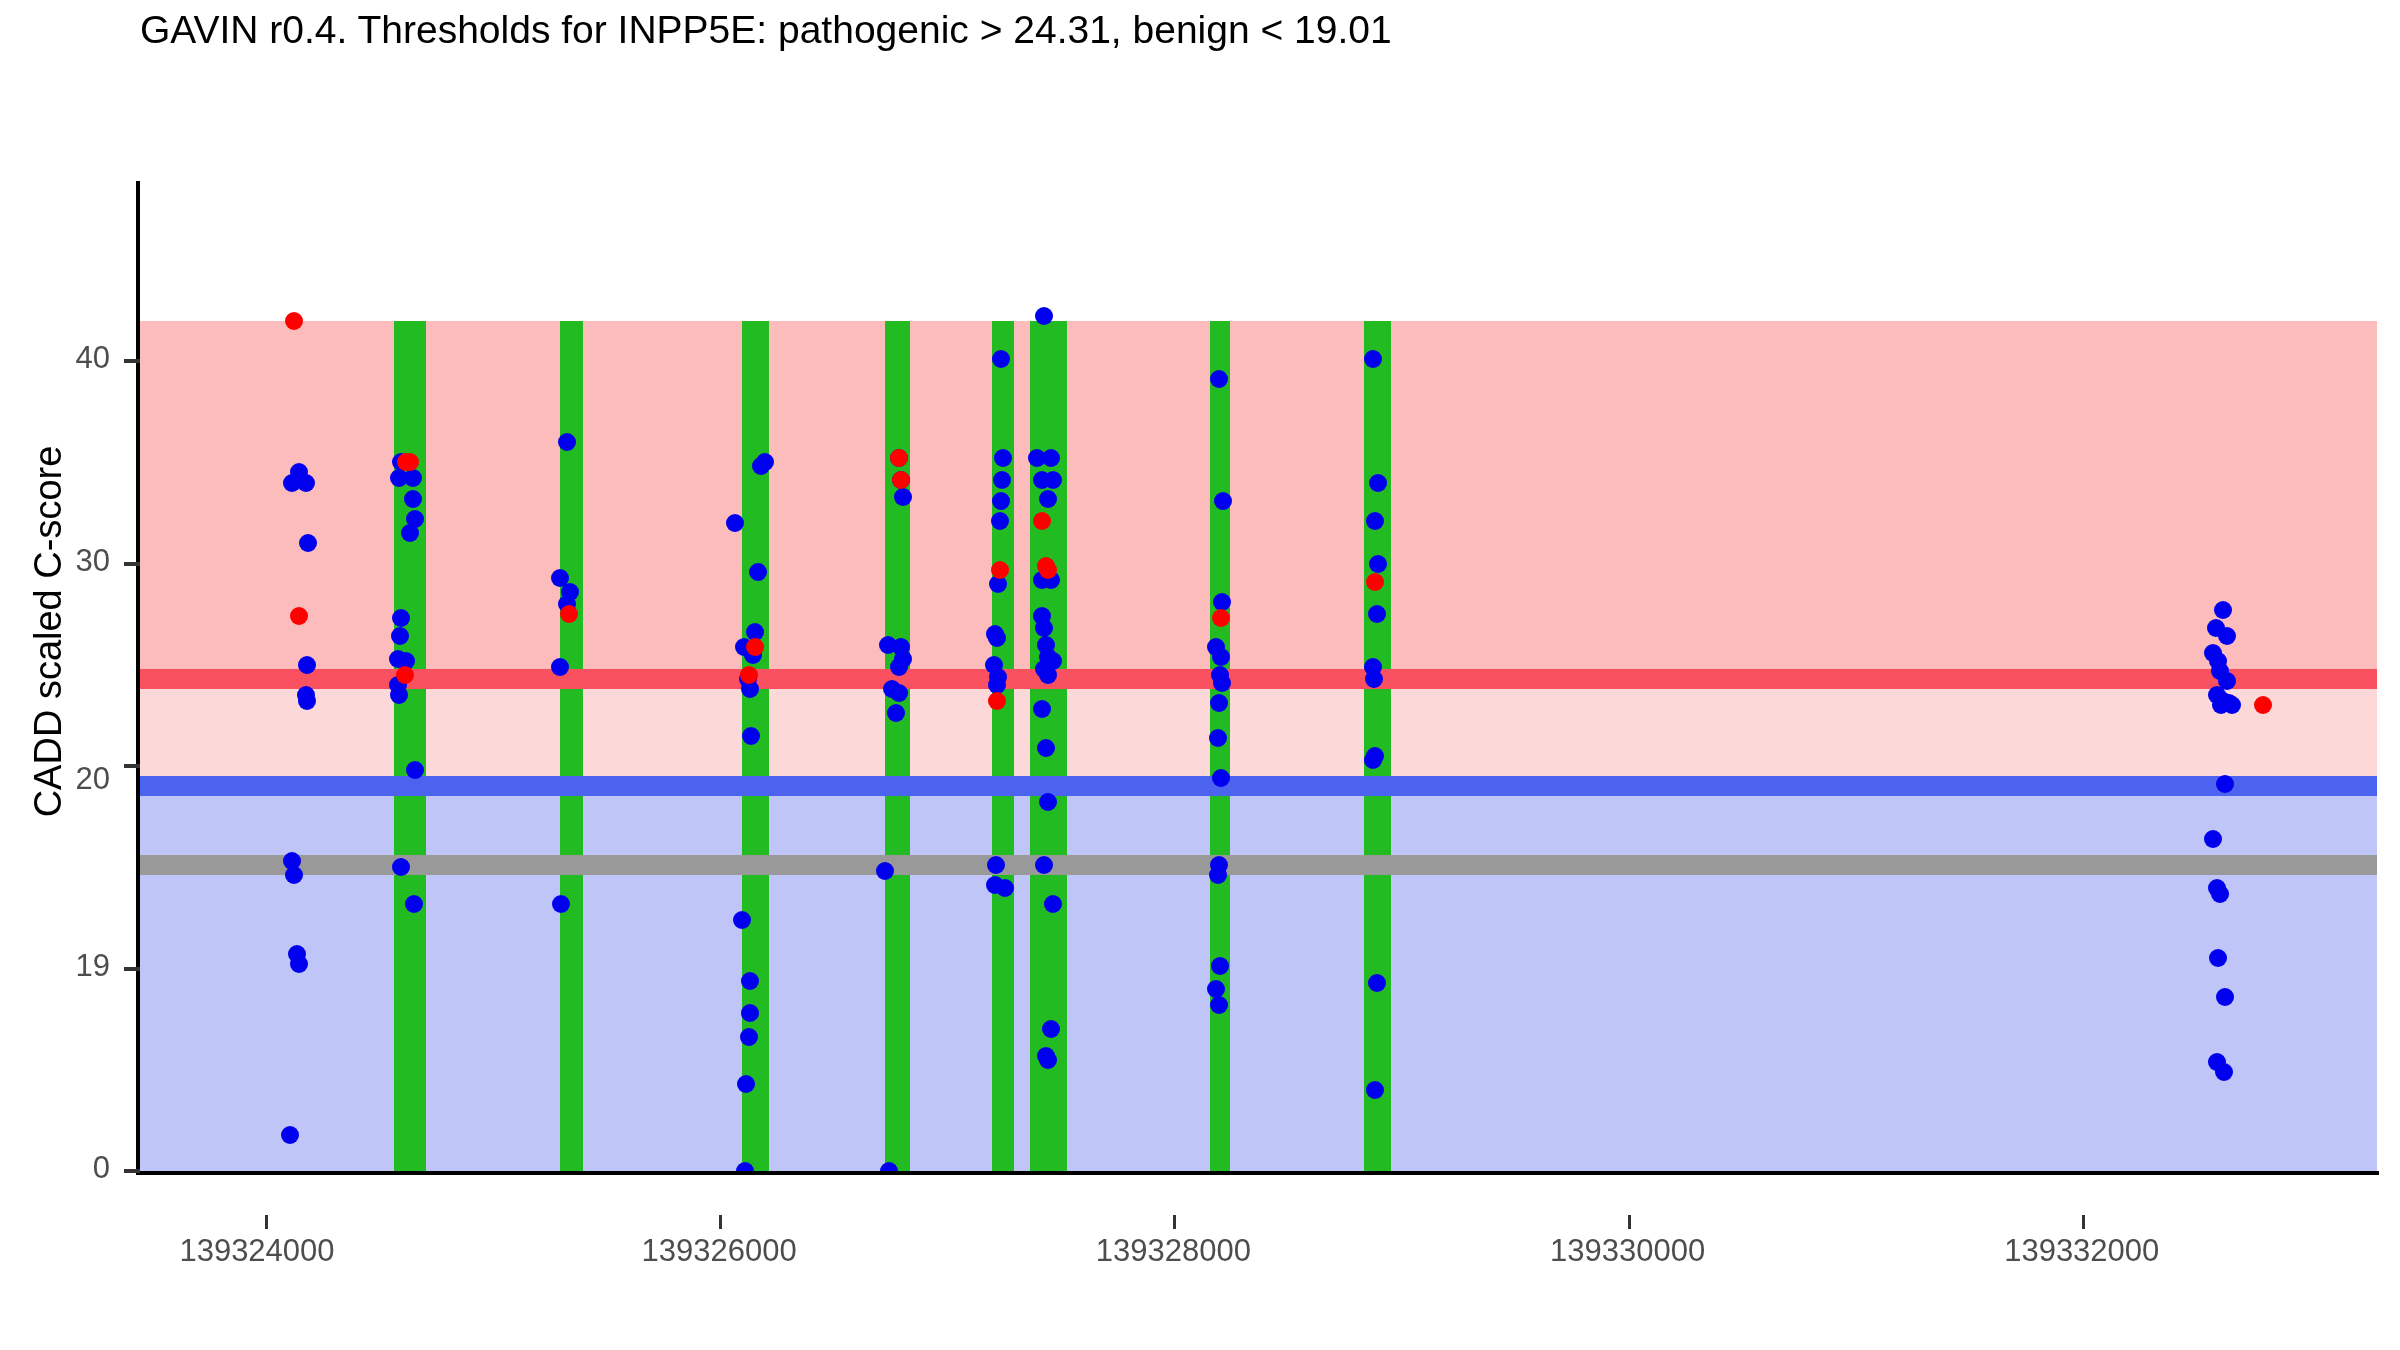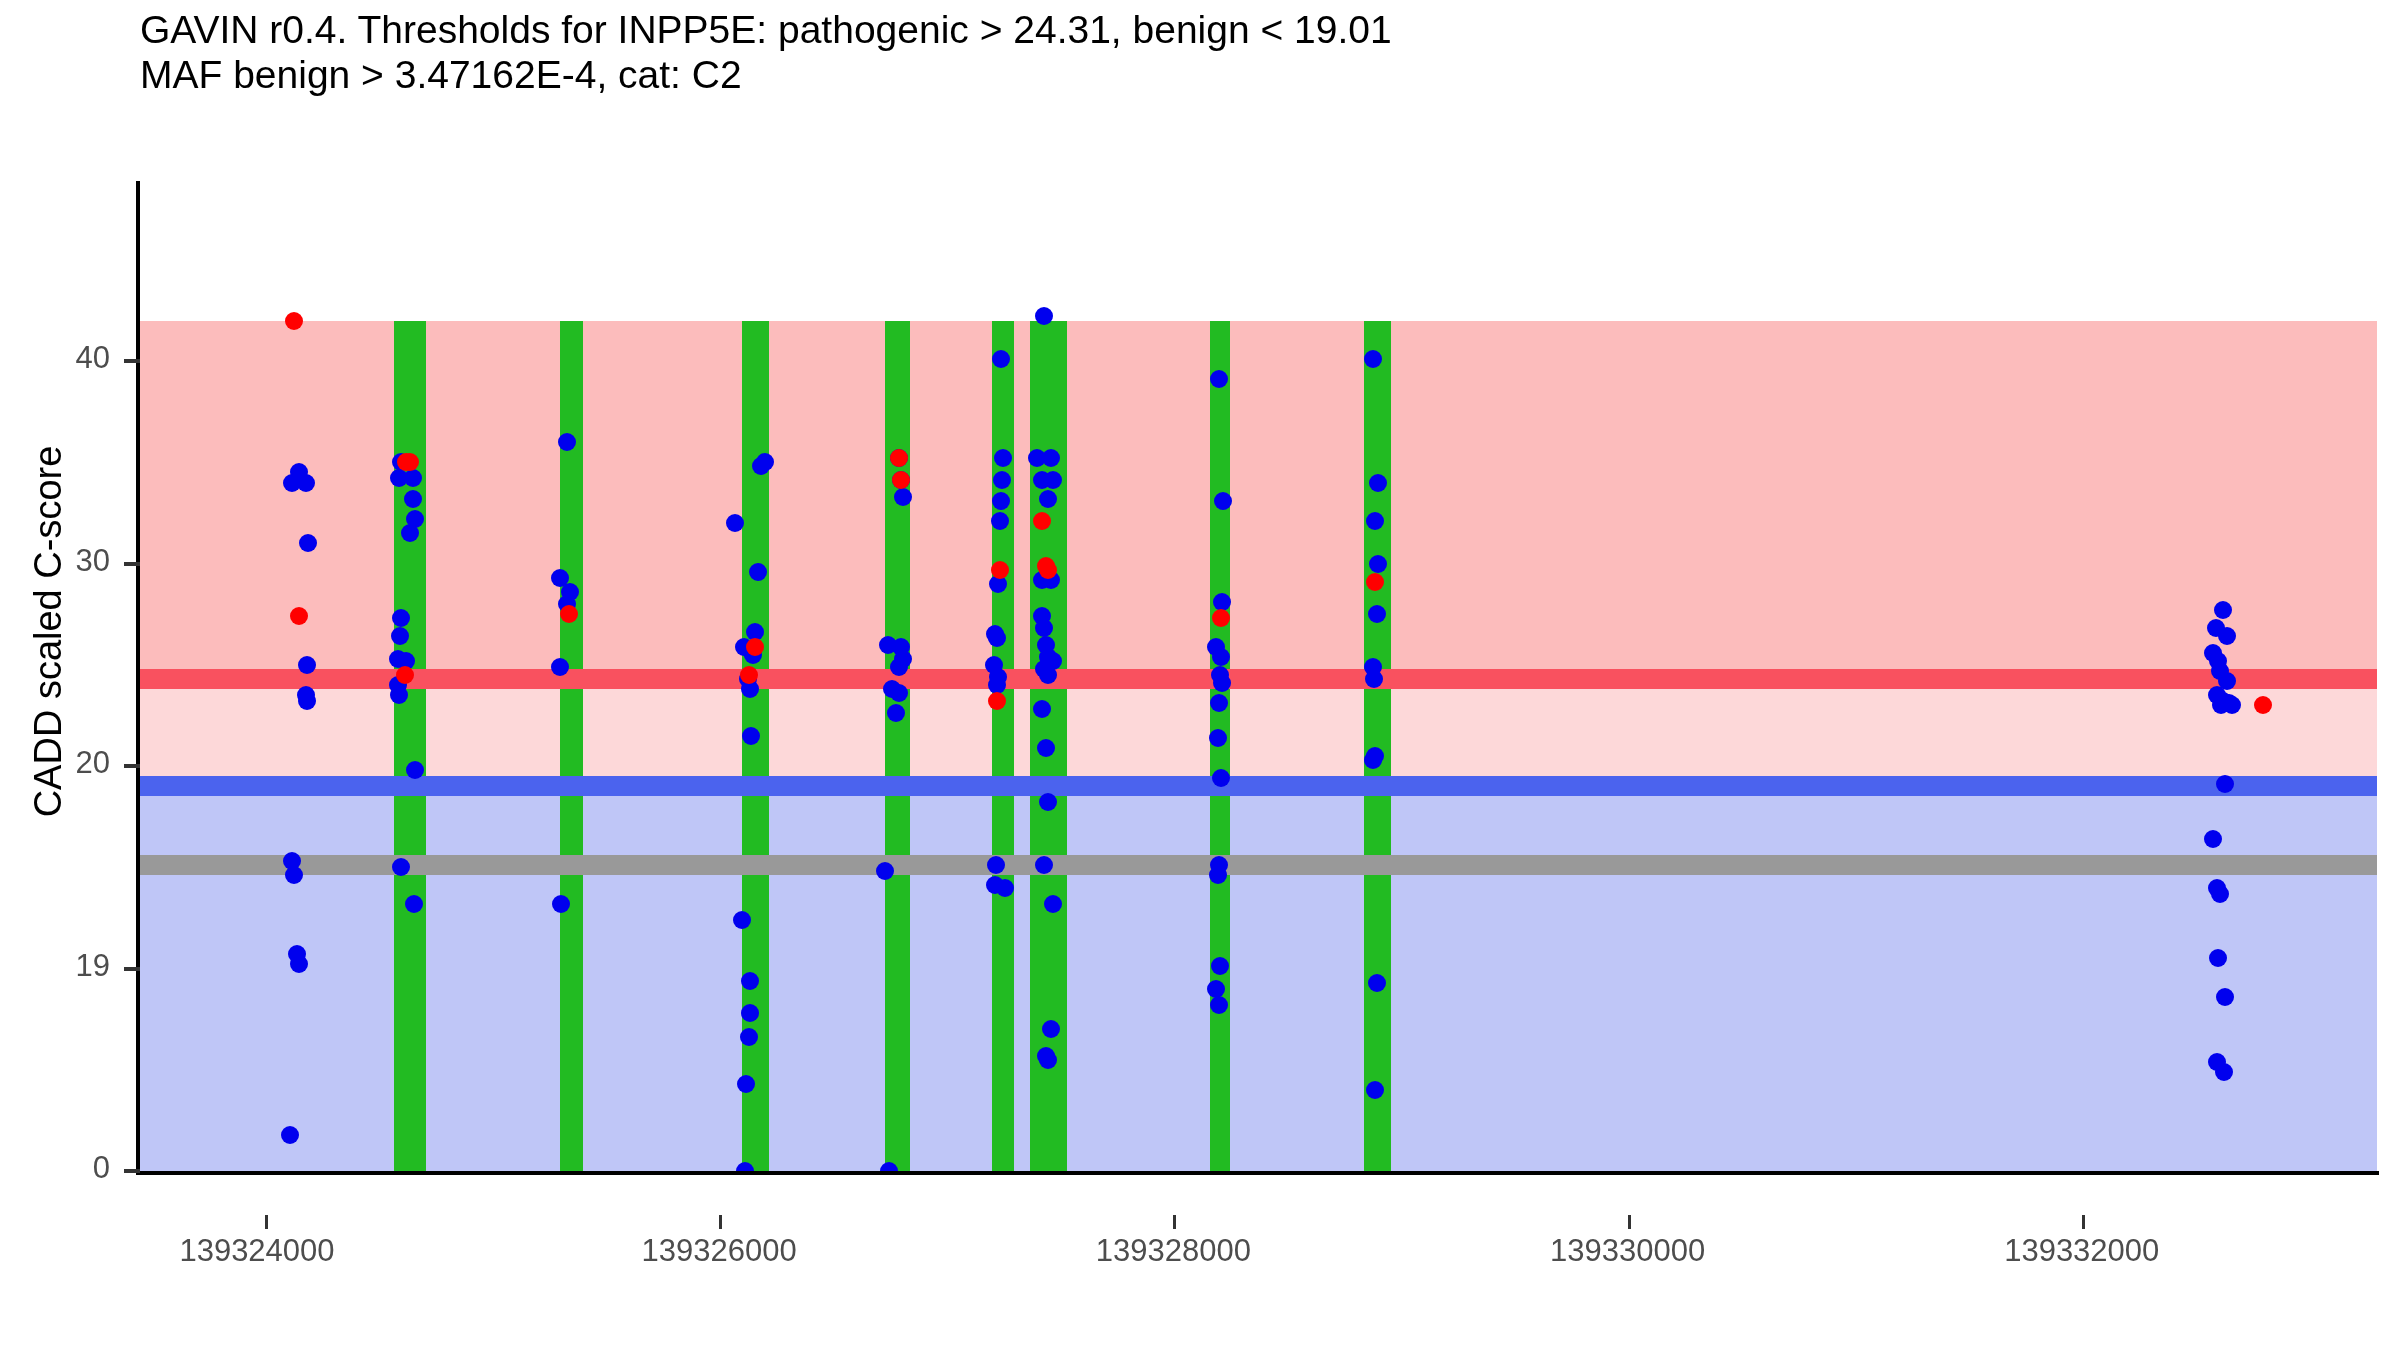--- a/index.html
+++ b/index.html
@@ -35,21 +35,20 @@
   .xlab{position:absolute;left:0;top:1287px;width:2400px;text-align:center;
         font-size:38px;color:#000;}
 </style>
 </head>
 <body>
 
 <div id="root">
 
   <div class="title-block">
     <div class="title-line">GAVIN r0.4. Thresholds for INPP5E: pathogenic &gt; 24.31, benign &lt; 19.01</div>
-    <div class="title-line">MAF benign &gt; 3.47162E-4, cat: C2</div>
   </div>
 
   <div id="plot">
     <div id="panel">
       <div id="bands-layer">
           <div class="band" style="top: 139.5px; height: 358.223px; background: rgb(252, 188, 188);"></div>
           <div class="band" style="top: 497.723px; height: 107.325px; background: rgb(253, 216, 217);"></div>
           <div class="band" style="top: 605.047px; height: 384.952px; background: rgb(191, 198, 247);"></div>
         </div>
       <div id="exons-layer">
@@ -236,21 +235,21 @@
   </div>
 
   <div class="axis-v"></div>
   <div class="axis-h"></div>
   <div id="yticks-layer">
       <div class="ytick" style="left: 124px; top: 1169px;"></div>
       <div class="ytlab" style="left: 10px; top: 1150px;">0</div>
       <div class="ytick" style="left: 124px; top: 966.5px;"></div>
       <div class="ytlab" style="left: 10px; top: 947.5px;">19</div>
       <div class="ytick" style="left: 124px; top: 764px;"></div>
-      <div class="ytlab" style="left: 10px; top: 745px;">20</div>
+      <div class="ytlab" style="left: 10px; top: 761px;">20</div>
       <div class="ytick" style="left: 124px; top: 561.5px;"></div>
       <div class="ytlab" style="left: 10px; top: 542.5px;">30</div>
       <div class="ytick" style="left: 124px; top: 359px;"></div>
       <div class="ytlab" style="left: 10px; top: 340px;">40</div>
     </div>
   <div id="xticks-layer">
       <div class="xtick" style="left: 264.909px; top: 1215px;"></div>
       <div class="xtlab" style="left: 107px; top: 1233px;">139324000</div>
       <div class="xtick" style="left: 719.122px; top: 1215px;"></div>
       <div class="xtlab" style="left: 569.122px; top: 1233px;">139326000</div>

